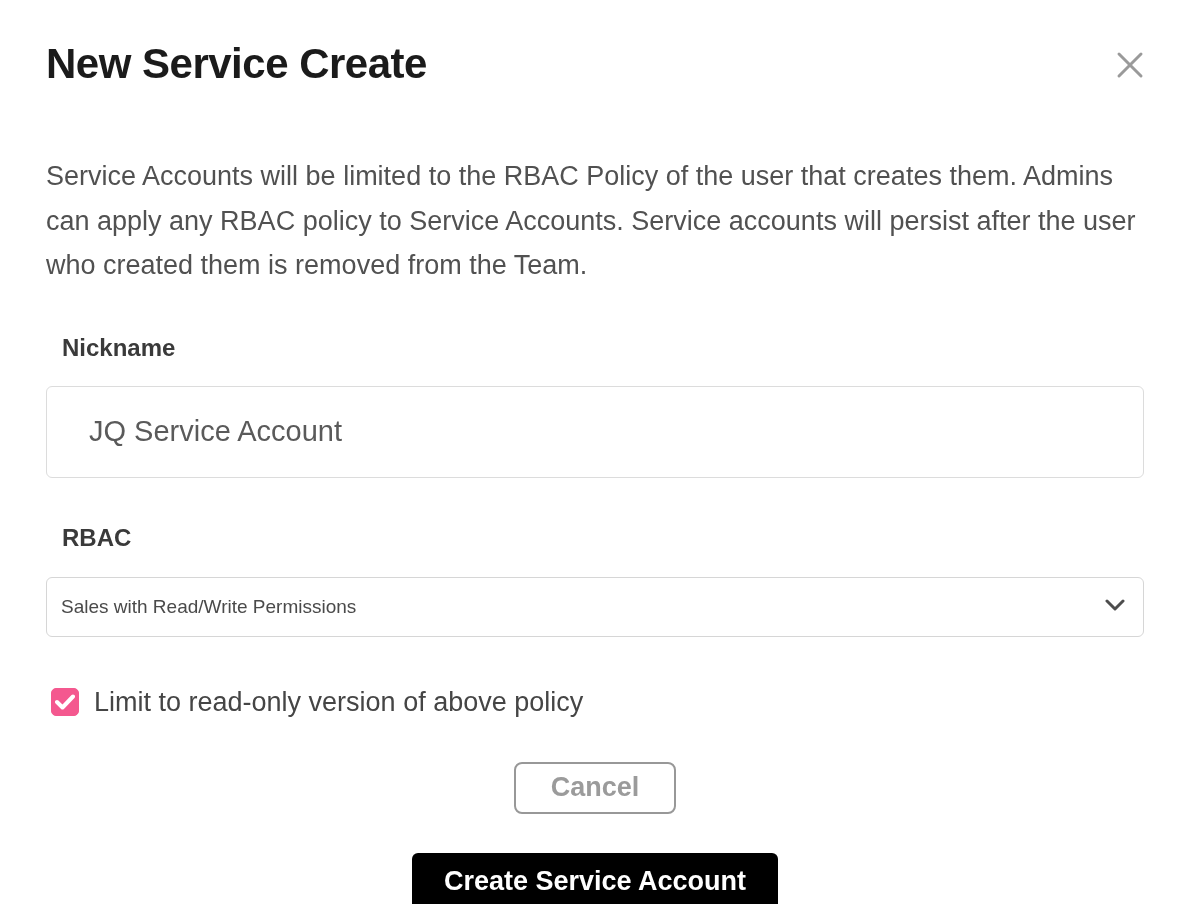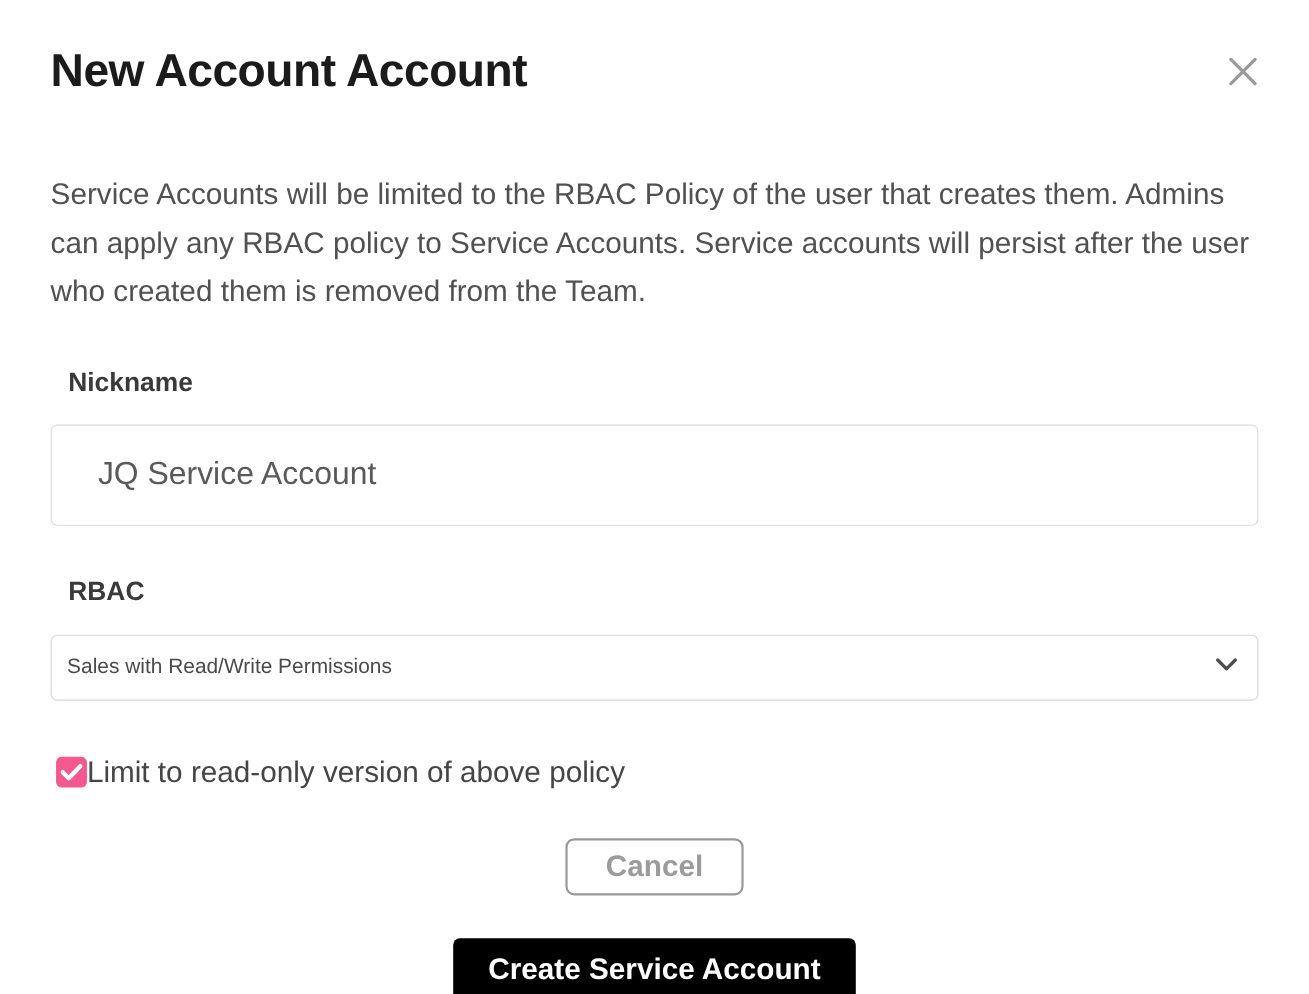--- a/index.html
+++ b/index.html
@@ -86,20 +86,21 @@
     display: flex; align-items: center; justify-content: center;
     cursor: pointer;
     flex: none;
   }
   .checkbox[data-checked="true"] {
     background: #f4588f;
     border-color: #f4588f;
   }
   .checkbox svg { display: block; }
   .checkbox-label {
+    margin-left: 15px;
     font-size: 27px;
     color: #454545;
   }
   .footer {
     margin-top: 44px;
     width: 1098px;
     display: flex;
     justify-content: flex-end;
     align-items: center;
     gap: 39px;
@@ -129,21 +130,21 @@
     color: #ffffff;
     border: none;
     border-radius: 6px;
   }
 </style>
 </head>
 <body>
 
 <div class="modal">
 
-  <h1 class="modal-title">New Account Account</h1>
+  <h1 class="modal-title">New Service Create</h1>
 
   <button class="close-btn" aria-label="Close">
     <span>
       <svg width="30" height="30" viewBox="0 0 30 30">
         <line x1="4" y1="4" x2="26" y2="26" stroke="#9a9a9a" stroke-width="3" stroke-linecap="round"></line>
         <line x1="26" y1="4" x2="4" y2="26" stroke="#9a9a9a" stroke-width="3" stroke-linecap="round"></line>
       </svg>
     </span>
   </button>
 

